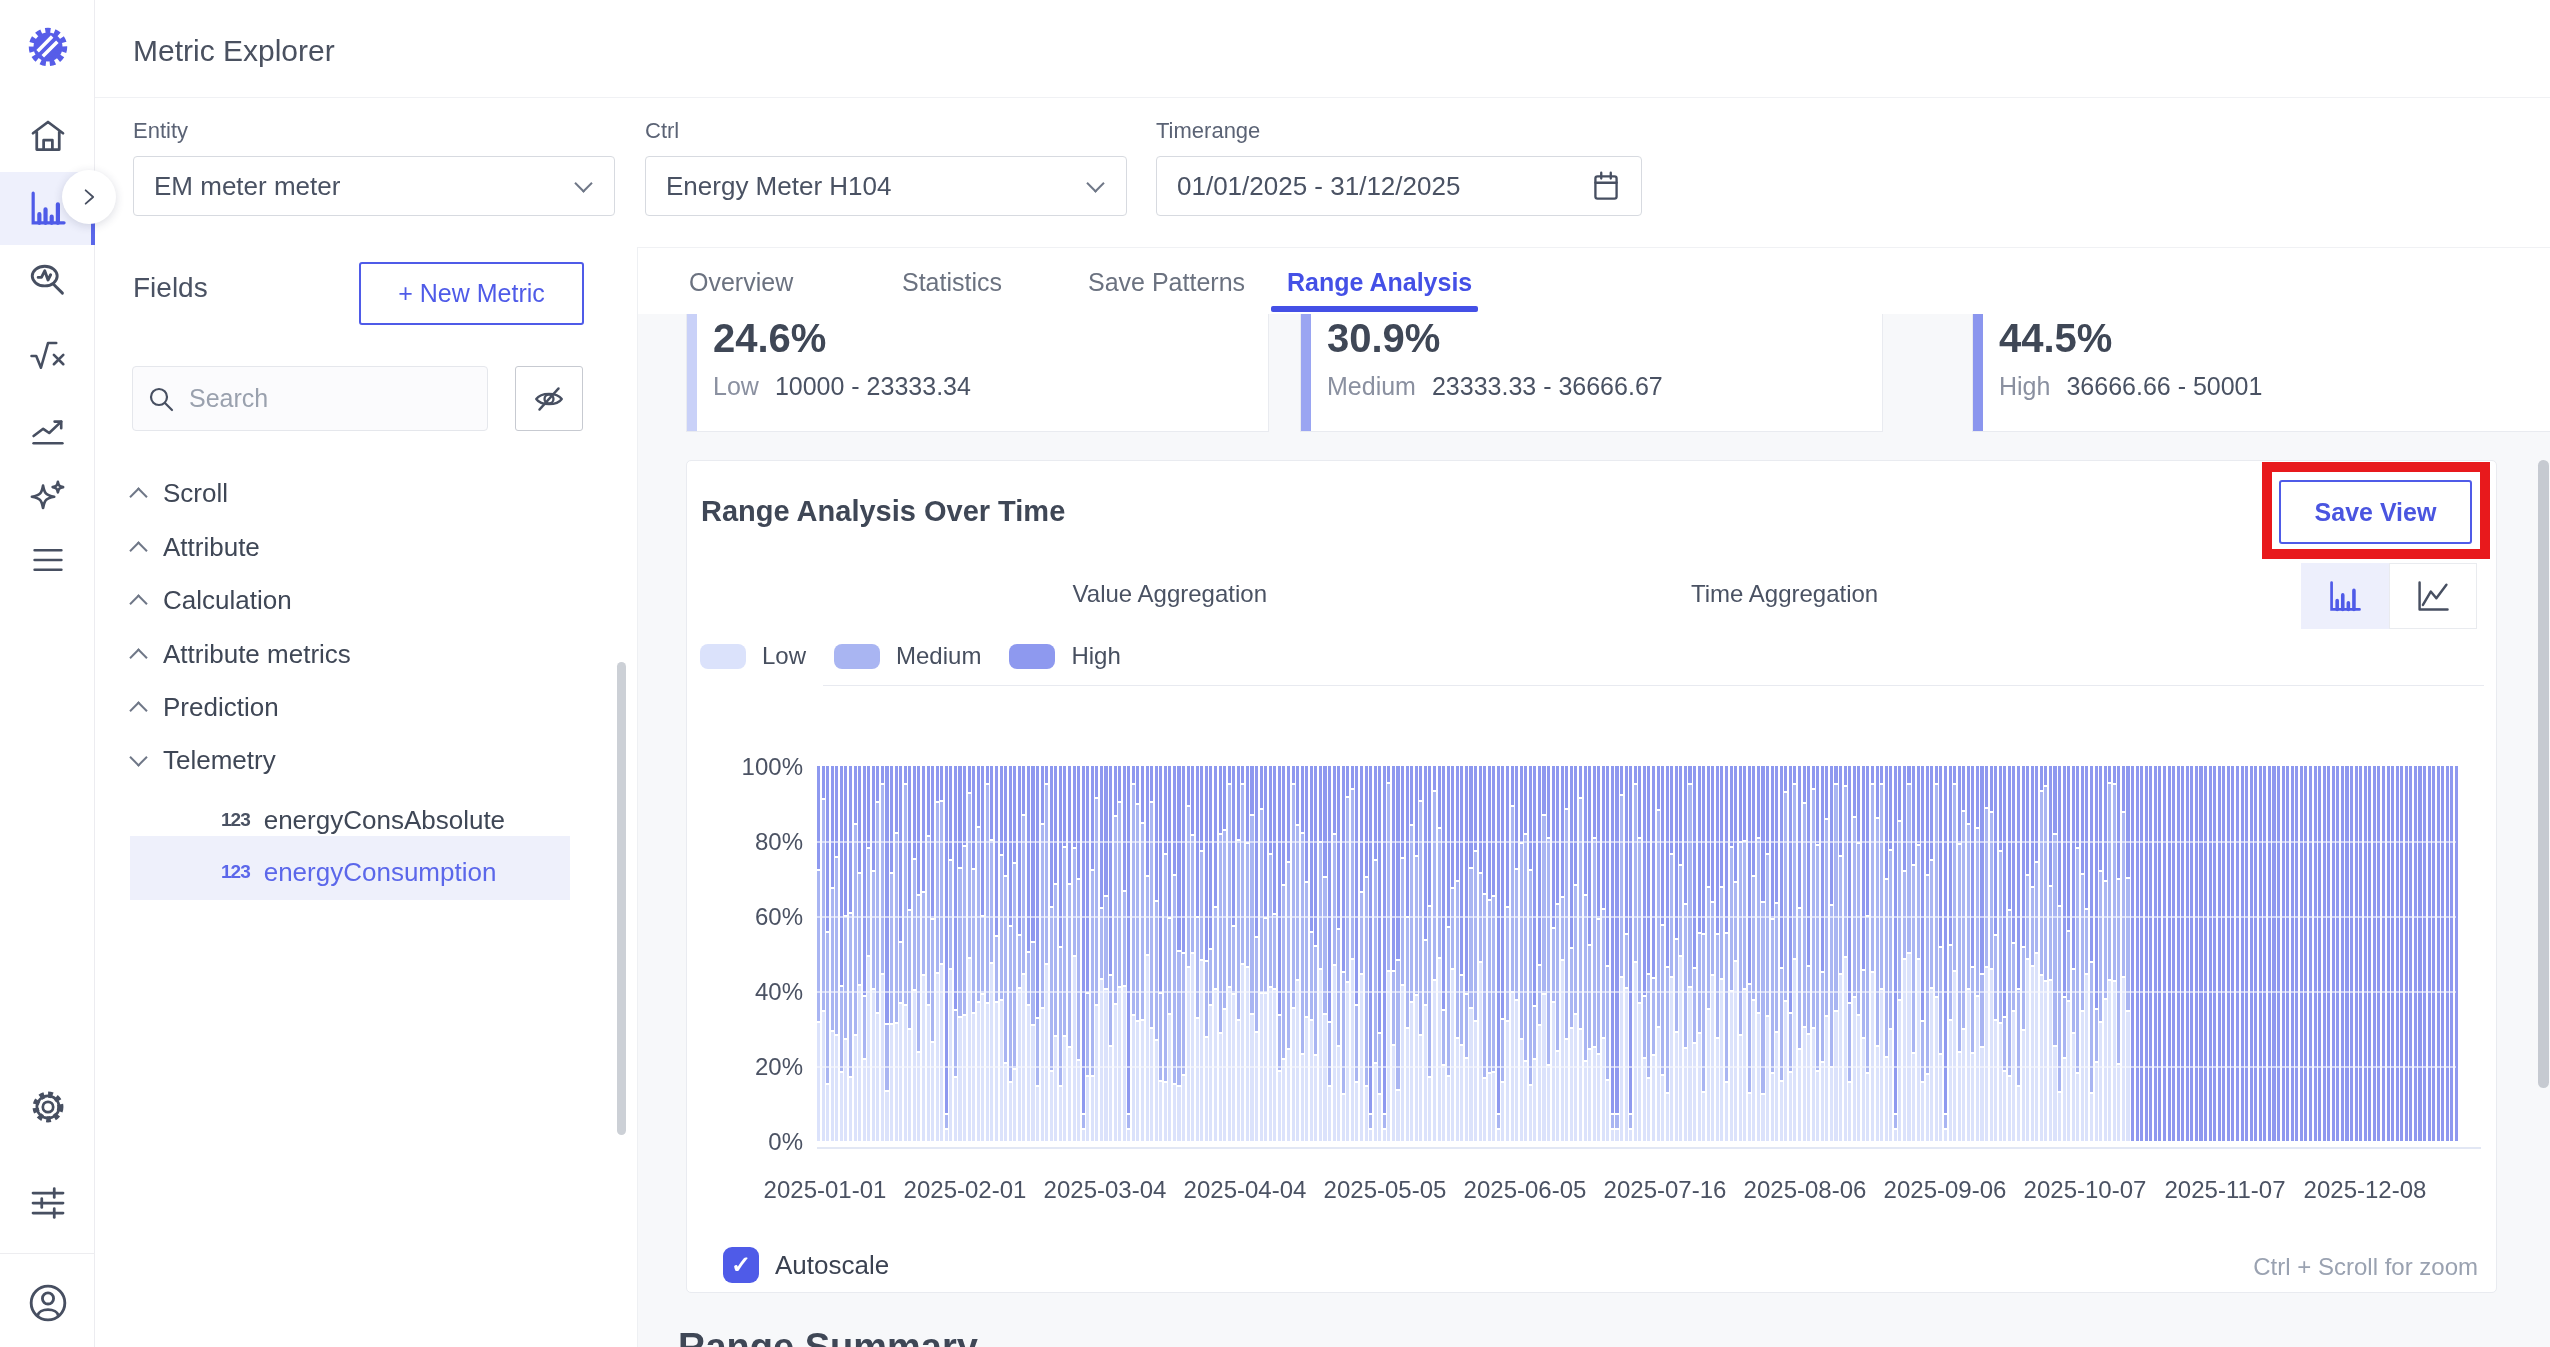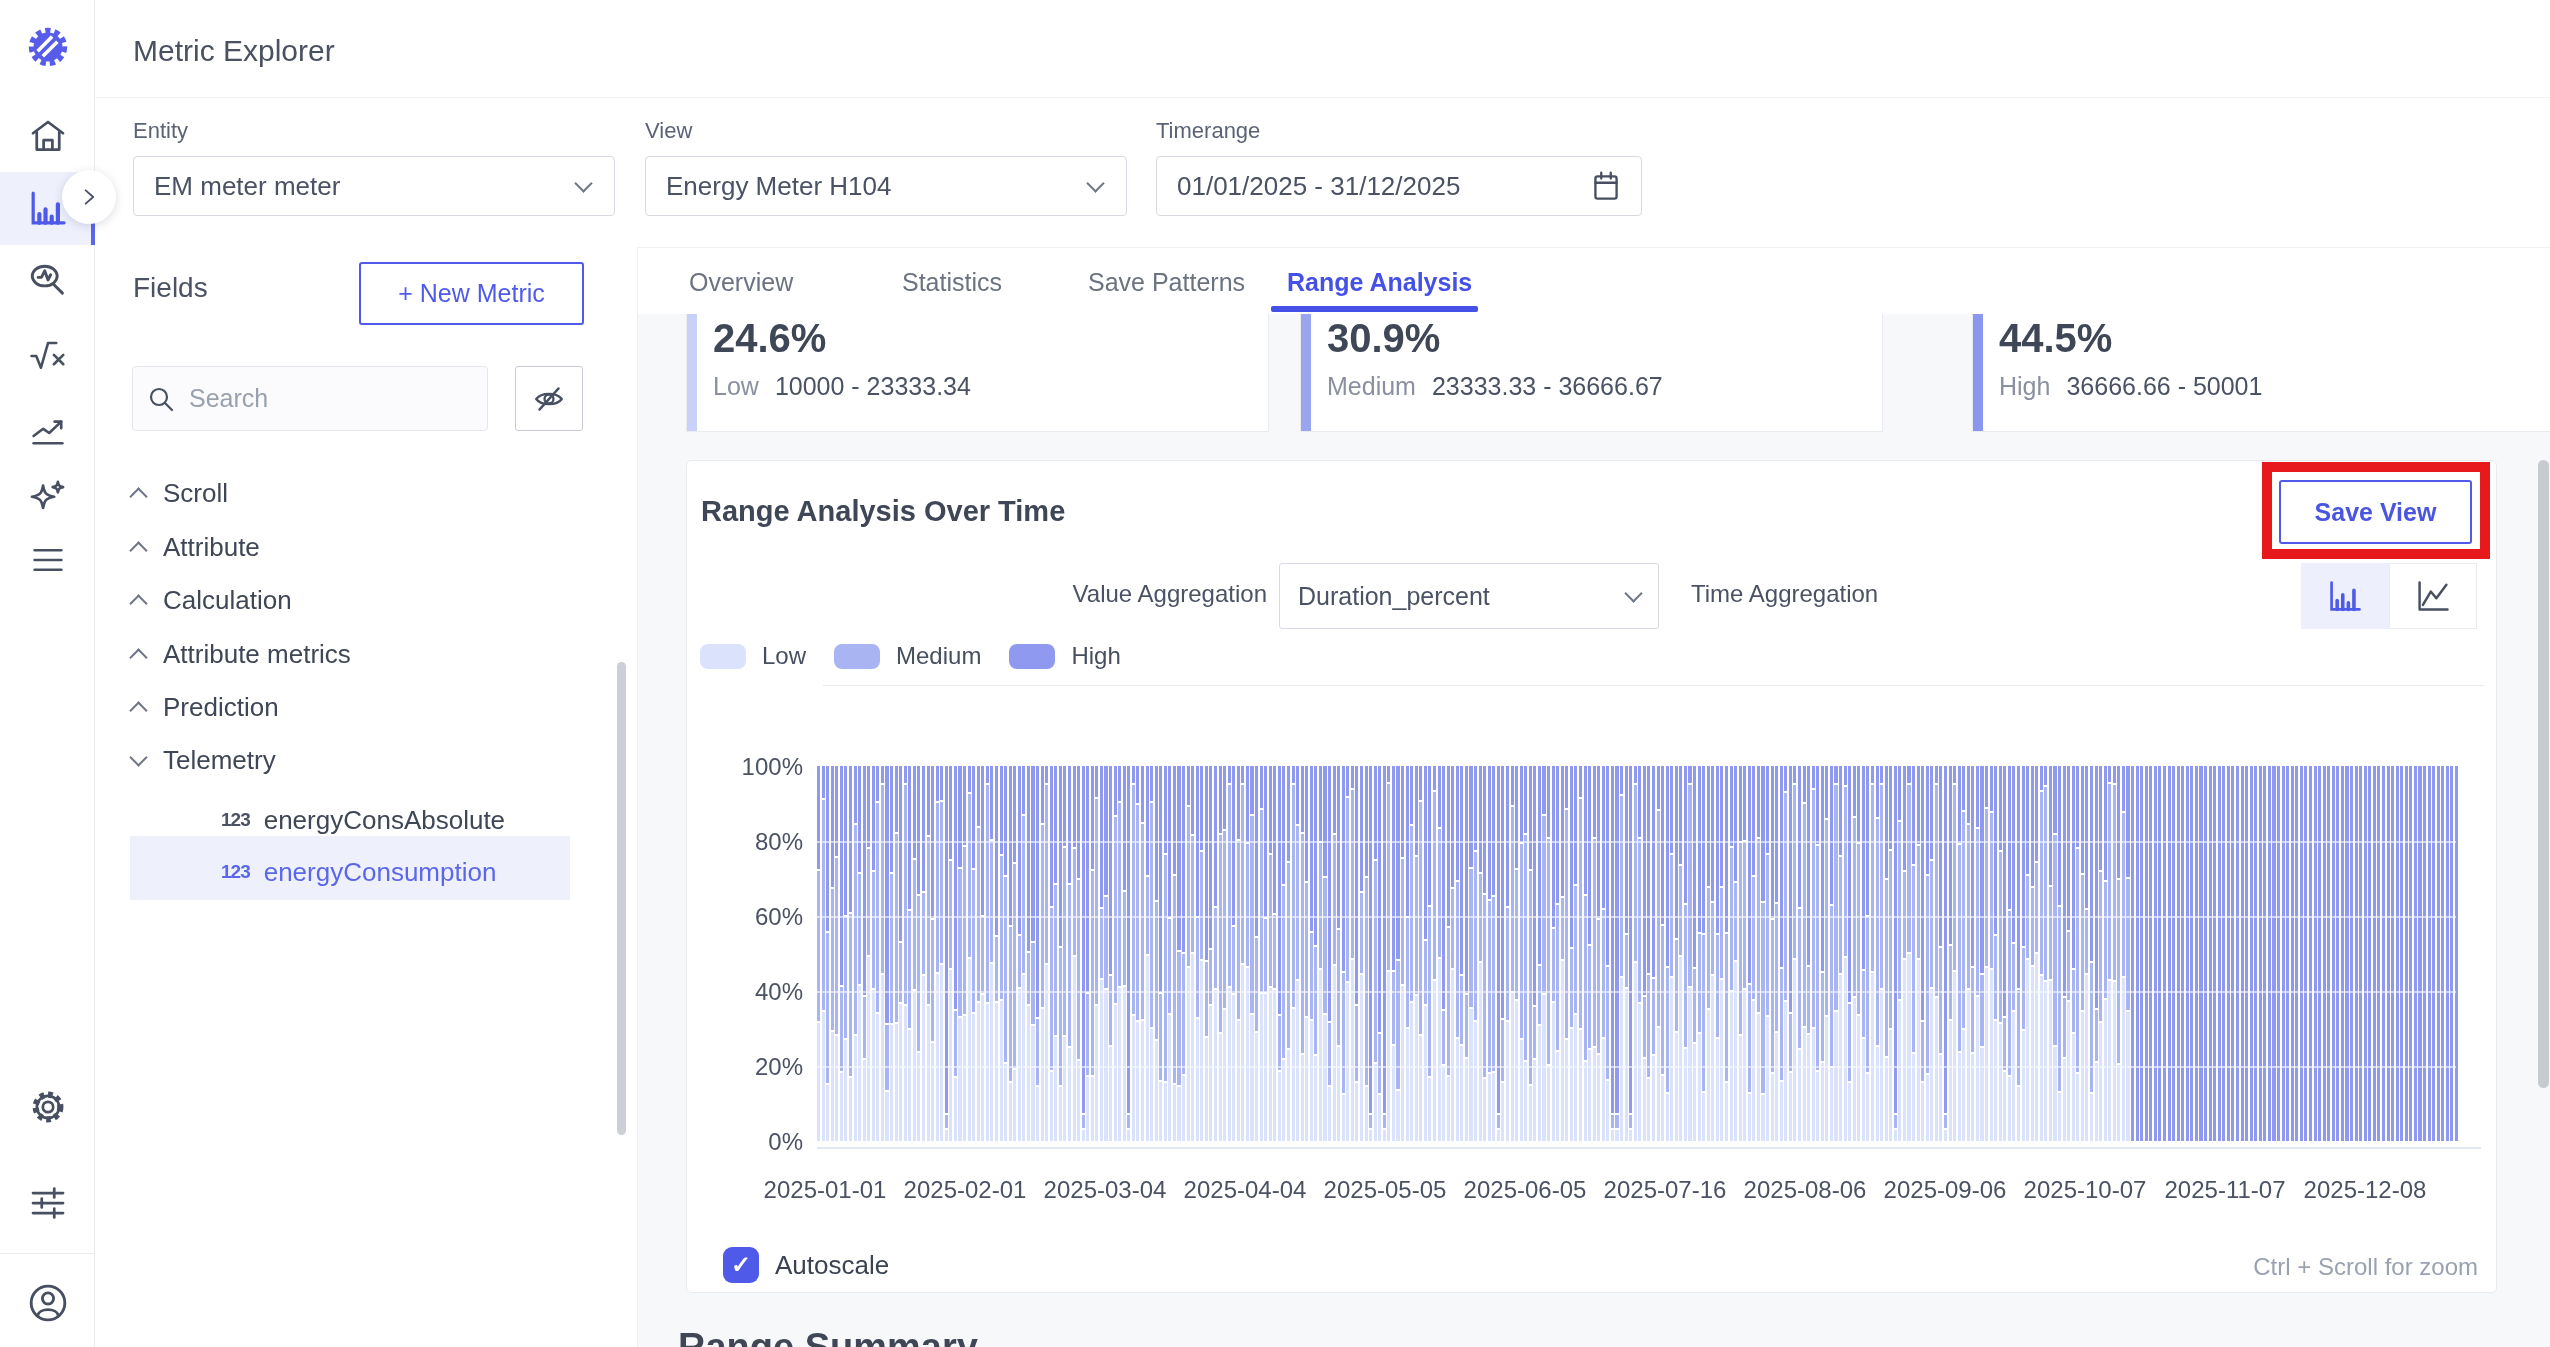--- a/index.html
+++ b/index.html
@@ -198,21 +198,21 @@
 
 <div id="page-title" class="abs">Metric Explorer</div>
 <div id="header-line" class="abs"></div>
 
 <div class="abs filter-label" style="left:133px;top:118px">Entity</div>
 <div class="filter-box" style="left:133px;top:156px;width:482px">
   <span>EM meter meter</span>
   <span class="chev" style="position:absolute;right:24px"></span>
 </div>
 
-<div class="abs filter-label" style="left:645px;top:118px">View</div>
+<div class="abs filter-label" style="left:645px;top:118px">Ctrl</div>
 <div class="filter-box" style="left:645px;top:156px;width:482px">
   <span>Energy Meter H104</span>
   <span class="chev" style="position:absolute;right:24px"></span>
 </div>
 
 <div class="abs filter-label" style="left:1156px;top:118px">Timerange</div>
 <div class="filter-box" style="left:1156px;top:156px;width:486px">
   <span>01/01/2025 - 31/12/2025</span>
   <span style="position:absolute;right:18px;top:12px">
     <svg width="34" height="36" viewBox="0 0 32 34" class="ico">
@@ -315,24 +315,20 @@
         <span>36666.66 - 50001</span>
       </div>
     </div>
   </div>
 
 <div id="main-card" class="abs">
   <div id="rs-title">Range Analysis Over Time</div>
   <button id="save-view-btn">Save View</button>
 
   <div class="agg-label" style="left:344px;width:236px;text-align:right">Value Aggregation</div>
-  <div class="agg-box" style="left:592px;width:380px">
-    <span>Duration_percent</span>
-    <span class="chev"></span>
-  </div>
 
   <div class="agg-label" style="left:1004px">Time Aggregation</div>
 
   <div class="toggle-btn active" style="left:1614px">
     <svg width="38" height="36" viewBox="0 0 34 32" fill="none" stroke="#4f5be8" stroke-width="2.4" stroke-linecap="round">
       <path d="M5 4 V28 H30"></path>
       <path d="M10 28 V20 M15 28 V15 M20 28 V22 M25 28 V11" stroke-width="3.2"></path>
     </svg>
   </div>
   <div class="toggle-btn" style="left:1702px">

